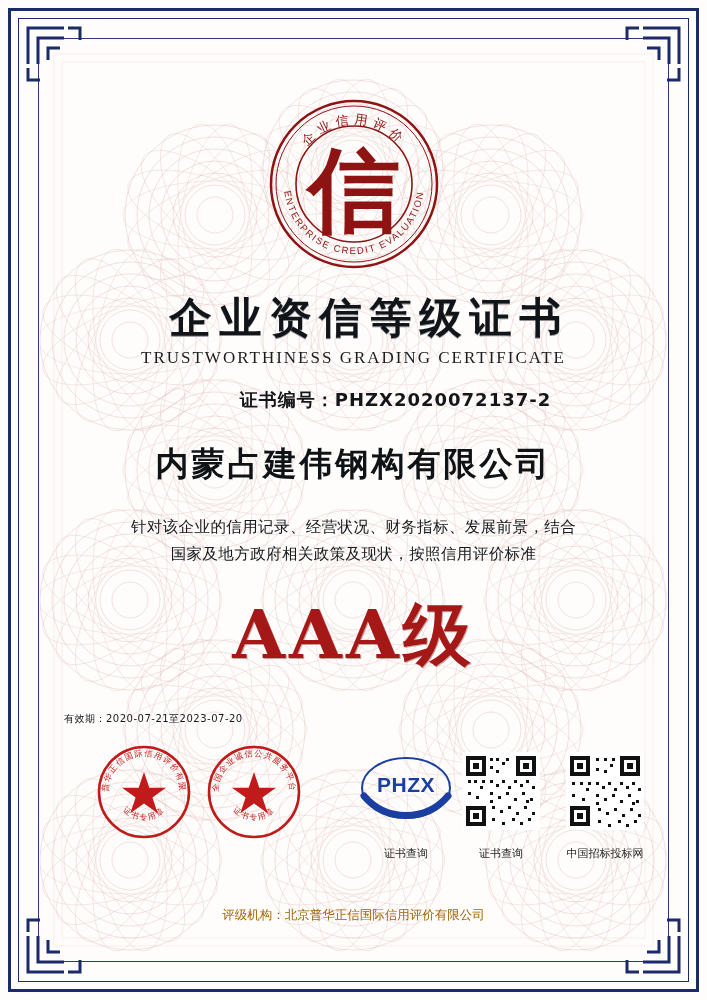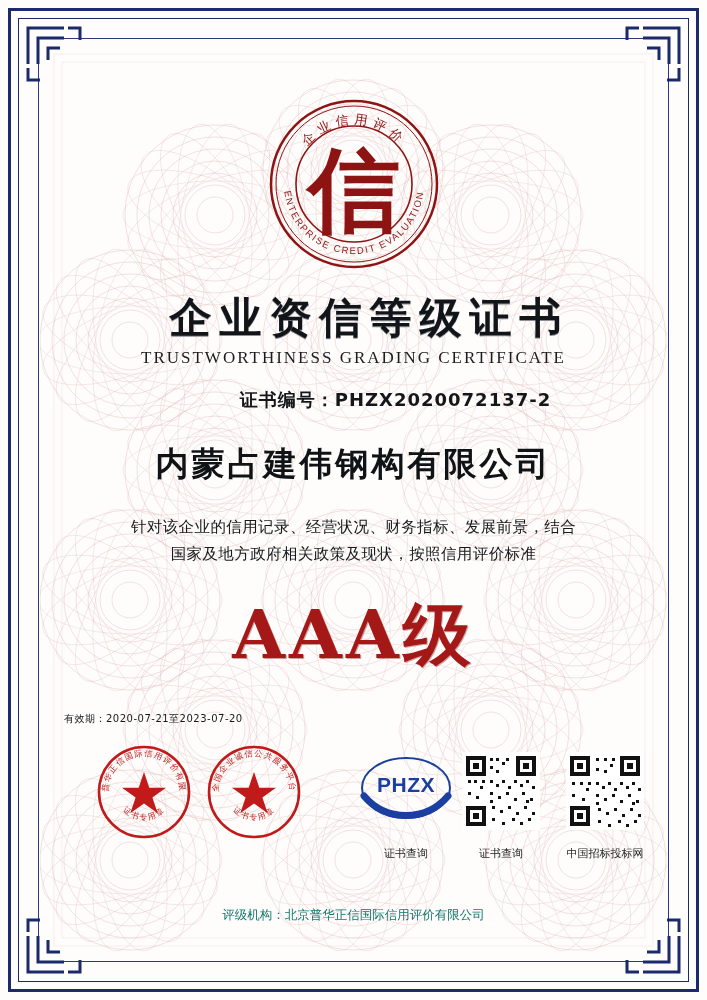--- a/index.html
+++ b/index.html
@@ -214,21 +214,21 @@
   .qr-caption.c1 { left: 383px; }
   .qr-caption.c2 { left: 487px; }
 
   .footer {
     position: absolute;
     bottom: 34px;
     width: 100%;
     text-align: center;
     font-family: "DejaVu Sans", "Liberation Sans", sans-serif;
     font-size: 12.5px;
-    color: #0f766e;
+    color: #a16207;
     line-height: 22px;
   }
   .footer .line2 { letter-spacing: 0.3px; }
 </style>
 </head>
 <body>
 
 <div class="page">
 
   <div class="guilloche">

